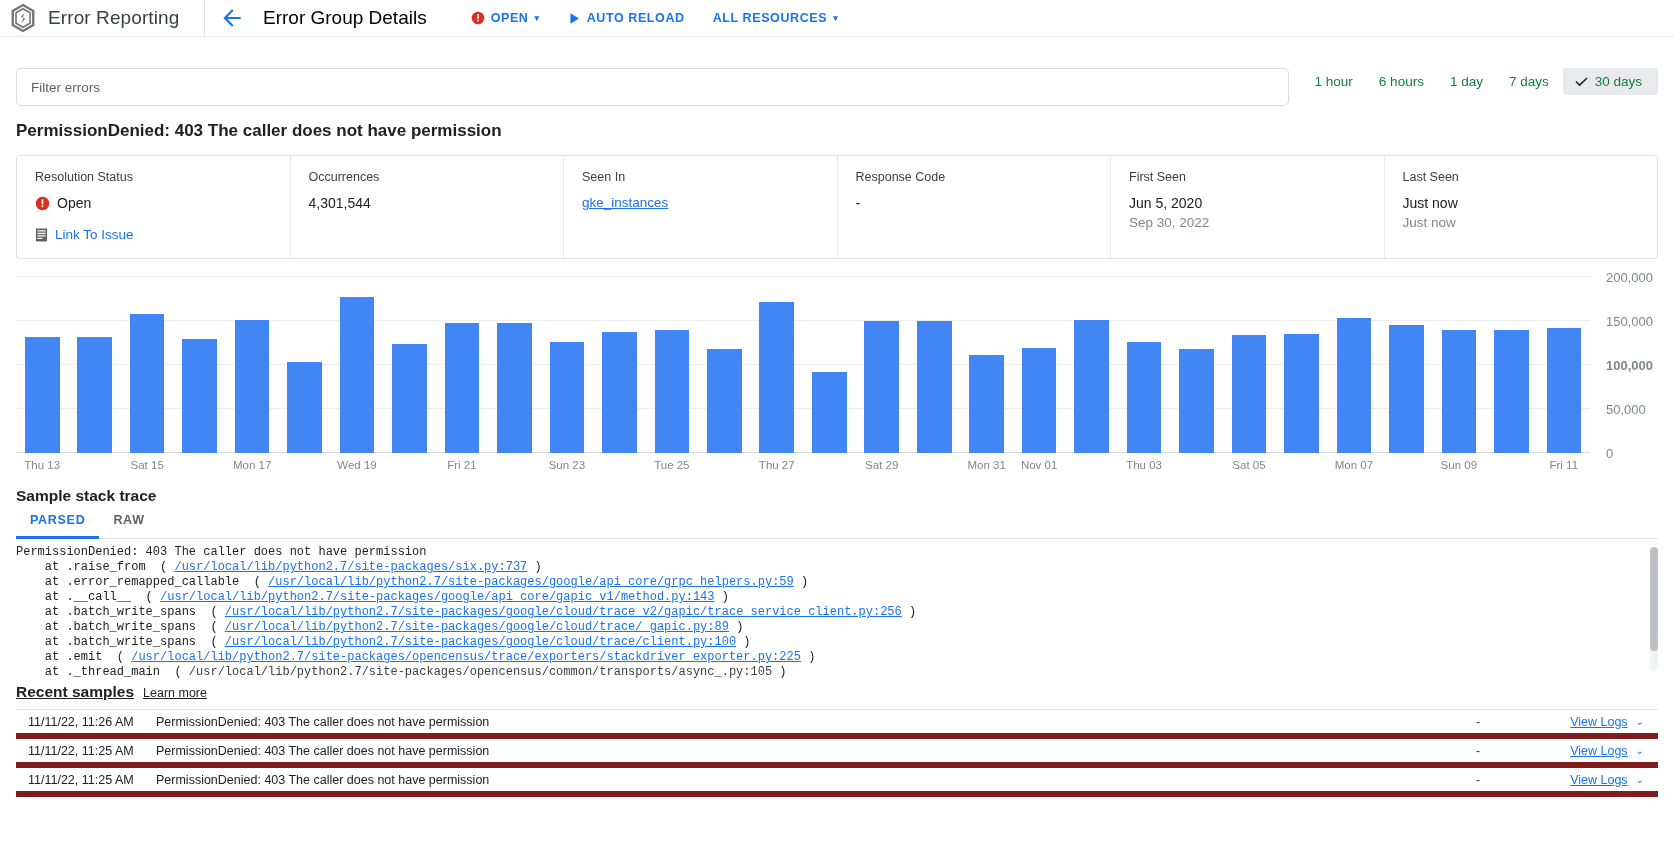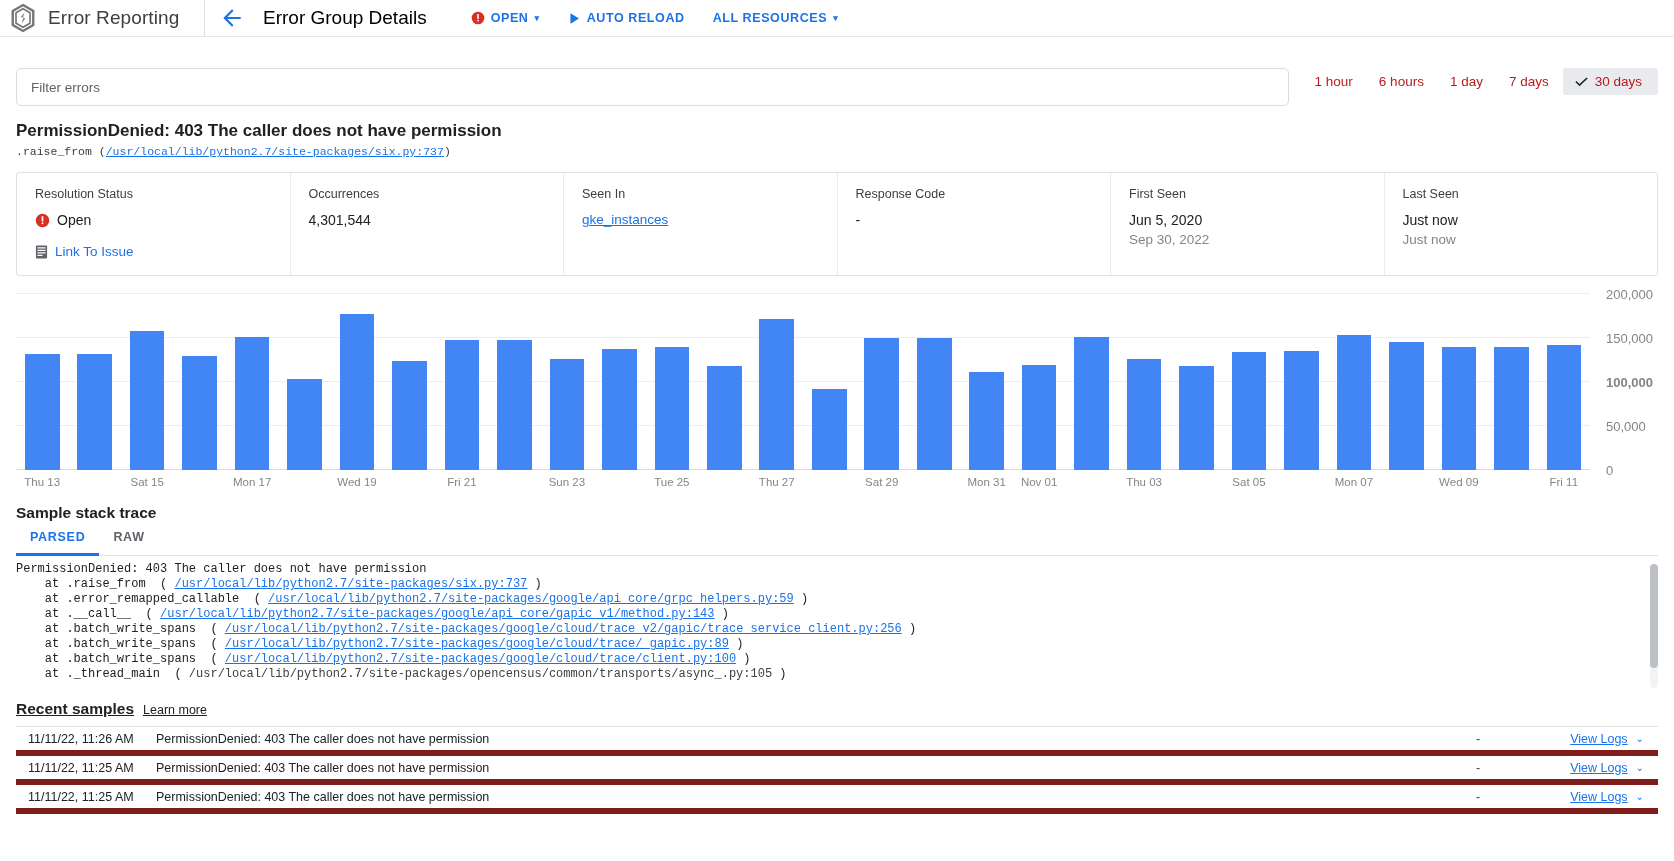--- a/index.html
+++ b/index.html
@@ -55,21 +55,21 @@
     padding: 0 14px;
     font-size: 13.5px;
     font-family: "Liberation Sans", sans-serif;
     color: #202124;
     outline: none;
     background: #fff;
   }
   .filter-input::placeholder { color: #5f6368; }
   .ranges { display: flex; align-items: center; margin-left: 14px; gap: 2px; }
   .range {
-    font-size: 13.5px; color: #b91c1c; padding: 6px 12px; border-radius: 3px;
+    font-size: 13.5px; color: #15803d; padding: 6px 12px; border-radius: 3px;
     cursor: pointer; white-space: nowrap;
   }
   .range.active { background: #e8eaed; display: flex; align-items: center; gap: 7px; padding-right: 16px; }
   .range .chk { width: 13px; height: 10px; display: block; }
 
   
   .err-head { padding: 14px 16px 0 16px; }
   .err-title { font-size: 17px; font-weight: bold; color: #202124; line-height: 1.25; }
   .err-sub {
     font-size: 12.5px; color: #3c4043; margin-top: 4px;
@@ -232,23 +232,20 @@
             <path d="M6.3 12.4.5 6.6 2 5.1l4.3 4.3L16 .2l1.5 1.5z" fill="#202124"></path>
           </svg>
       </span>
       <span>30 days</span>
     </div>
   </div>
 </div>
 
 <div class="err-head">
   <div class="err-title">PermissionDenied: 403 The caller does not have permission</div>
-  <div class="err-sub mono">
-    <span>.raise_from  (</span><a>/usr/local/lib/python2.7/site-packages/six.py:737</a><span>)</span>
-  </div>
 </div>
 
 <div class="card">
   <div class="card-col">
     <div class="col-label">Resolution Status</div>
     <div class="col-val">
       <span>
         <svg class="status-icon" viewBox="0 0 20 20">
           <circle cx="10" cy="10" r="9" fill="#d93025"></circle>
           <rect x="8.9" y="4.3" width="2.2" height="7" fill="#fff"></rect>
@@ -414,39 +411,40 @@
       <div class="xlabel" style="left: 28.3333%;">Fri 21</div>
       <div class="xlabel" style="left: 35%;">Sun 23</div>
       <div class="xlabel" style="left: 41.6667%;">Tue 25</div>
       <div class="xlabel" style="left: 48.3333%;">Thu 27</div>
       <div class="xlabel" style="left: 55%;">Sat 29</div>
       <div class="xlabel" style="left: 61.6667%;">Mon 31</div>
       <div class="xlabel" style="left: 65%;">Nov 01</div>
       <div class="xlabel" style="left: 71.6667%;">Thu 03</div>
       <div class="xlabel" style="left: 78.3333%;">Sat 05</div>
       <div class="xlabel" style="left: 85%;">Mon 07</div>
-      <div class="xlabel" style="left: 91.6667%;">Wed 09</div>
+      <div class="xlabel" style="left: 91.6667%;">Sun 09</div>
       <div class="xlabel" style="left: 98.3333%;">Fri 11</div>
     </div>
 </div>
 
 <div class="section-title">Sample stack trace</div>
 <div class="tabs">
   <div class="tab active">PARSED</div>
   <div class="tab">RAW</div>
 </div>
 <div class="trace">
   <div class="trace-line">PermissionDenied: 403 The caller does not have permission</div>
   <div id="trace-lines">
       <div class="trace-line"><span>    at .raise_from  ( </span><a>/usr/local/lib/python2.7/site-packages/six.py:737</a><span> )</span></div>
       <div class="trace-line"><span>    at .error_remapped_callable  ( </span><a>/usr/local/lib/python2.7/site-packages/google/api_core/grpc_helpers.py:59</a><span> )</span></div>
       <div class="trace-line"><span>    at .__call__  ( </span><a>/usr/local/lib/python2.7/site-packages/google/api_core/gapic_v1/method.py:143</a><span> )</span></div>
       <div class="trace-line"><span>    at .batch_write_spans  ( </span><a>/usr/local/lib/python2.7/site-packages/google/cloud/trace_v2/gapic/trace_service_client.py:256</a><span> )</span></div>
       <div class="trace-line"><span>    at .batch_write_spans  ( </span><a>/usr/local/lib/python2.7/site-packages/google/cloud/trace/_gapic.py:89</a><span> )</span></div>
       <div class="trace-line"><span>    at .batch_write_spans  ( </span><a>/usr/local/lib/python2.7/site-packages/google/cloud/trace/client.py:100</a><span> )</span></div>
+      <div class="trace-line"><span>    at .emit  ( </span><a>/usr/local/lib/python2.7/site-packages/opencensus/trace/exporters/stackdriver_exporter.py:225</a><span> )</span></div>
       <div class="trace-line"><span>    at ._thread_main  ( </span><span class="plain">/usr/local/lib/python2.7/site-packages/opencensus/common/transports/async_.py:105</span><span> )</span></div>
     </div>
   <div class="scrollbar"></div>
   <div class="scrollthumb"></div>
 </div>
 
 <div class="recent-head">
   <span class="recent-title">Recent samples</span>
   <span class="learn">Learn more</span>
 </div>

